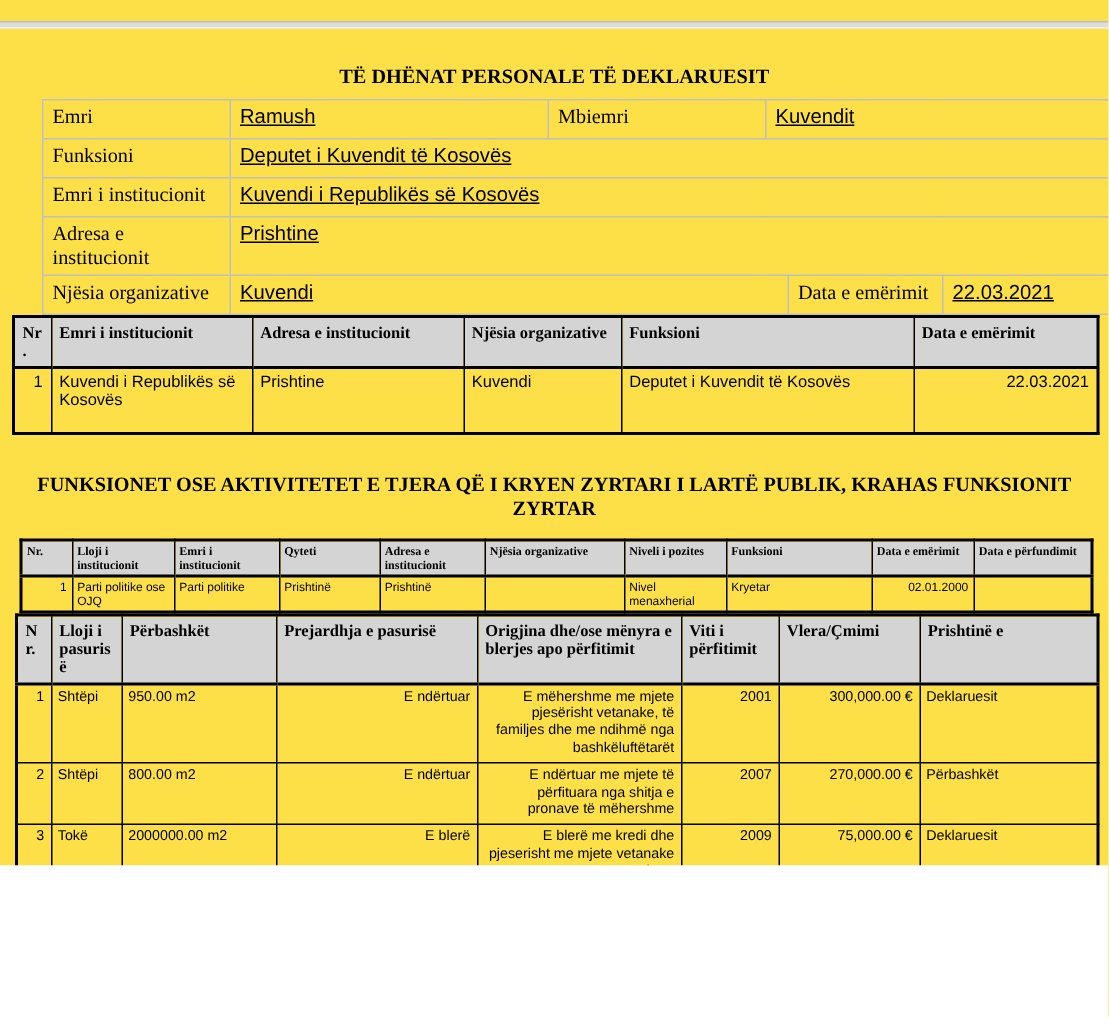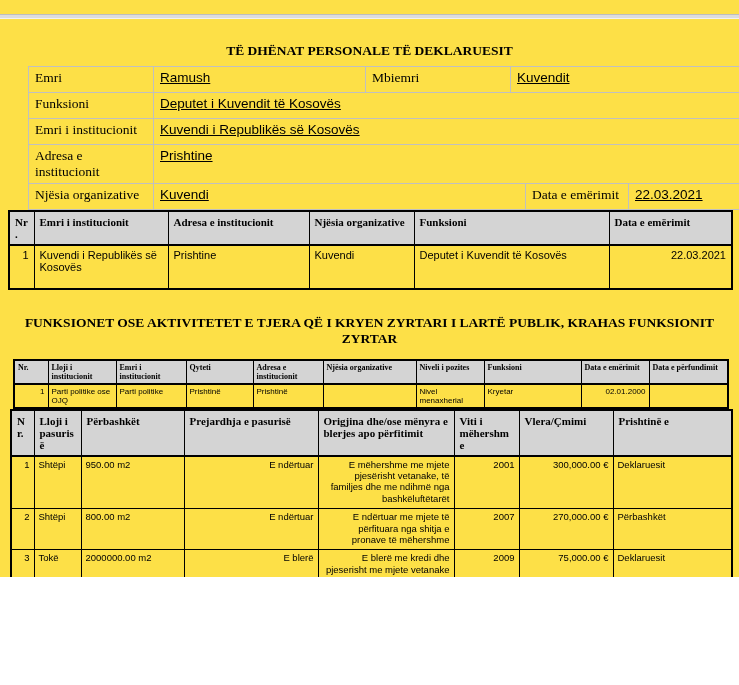--- a/index.html
+++ b/index.html
@@ -195,21 +195,21 @@
           <col style="width:94px">
           <col style="width:119px">
       </colgroup>
       <thead>
         <tr>
           <th>Nr.</th>
           <th>Lloji i pasurisë</th>
           <th>Përbashkët</th>
           <th>Prejardhja e pasurisë</th>
           <th>Origjina dhe/ose mënyra e blerjes apo përfitimit</th>
-          <th>Viti i mëhershme</th>
+          <th>Viti i përfitimit</th>
           <th>Vlera/Çmimi</th>
           <th>Prishtinë e</th>
         </tr>
       </thead>
       <tbody>
 
           <tr>
             <td class="ar">1</td>
             <td class="al">Shtëpi</td>
             <td class="al">950.00 m2</td>

